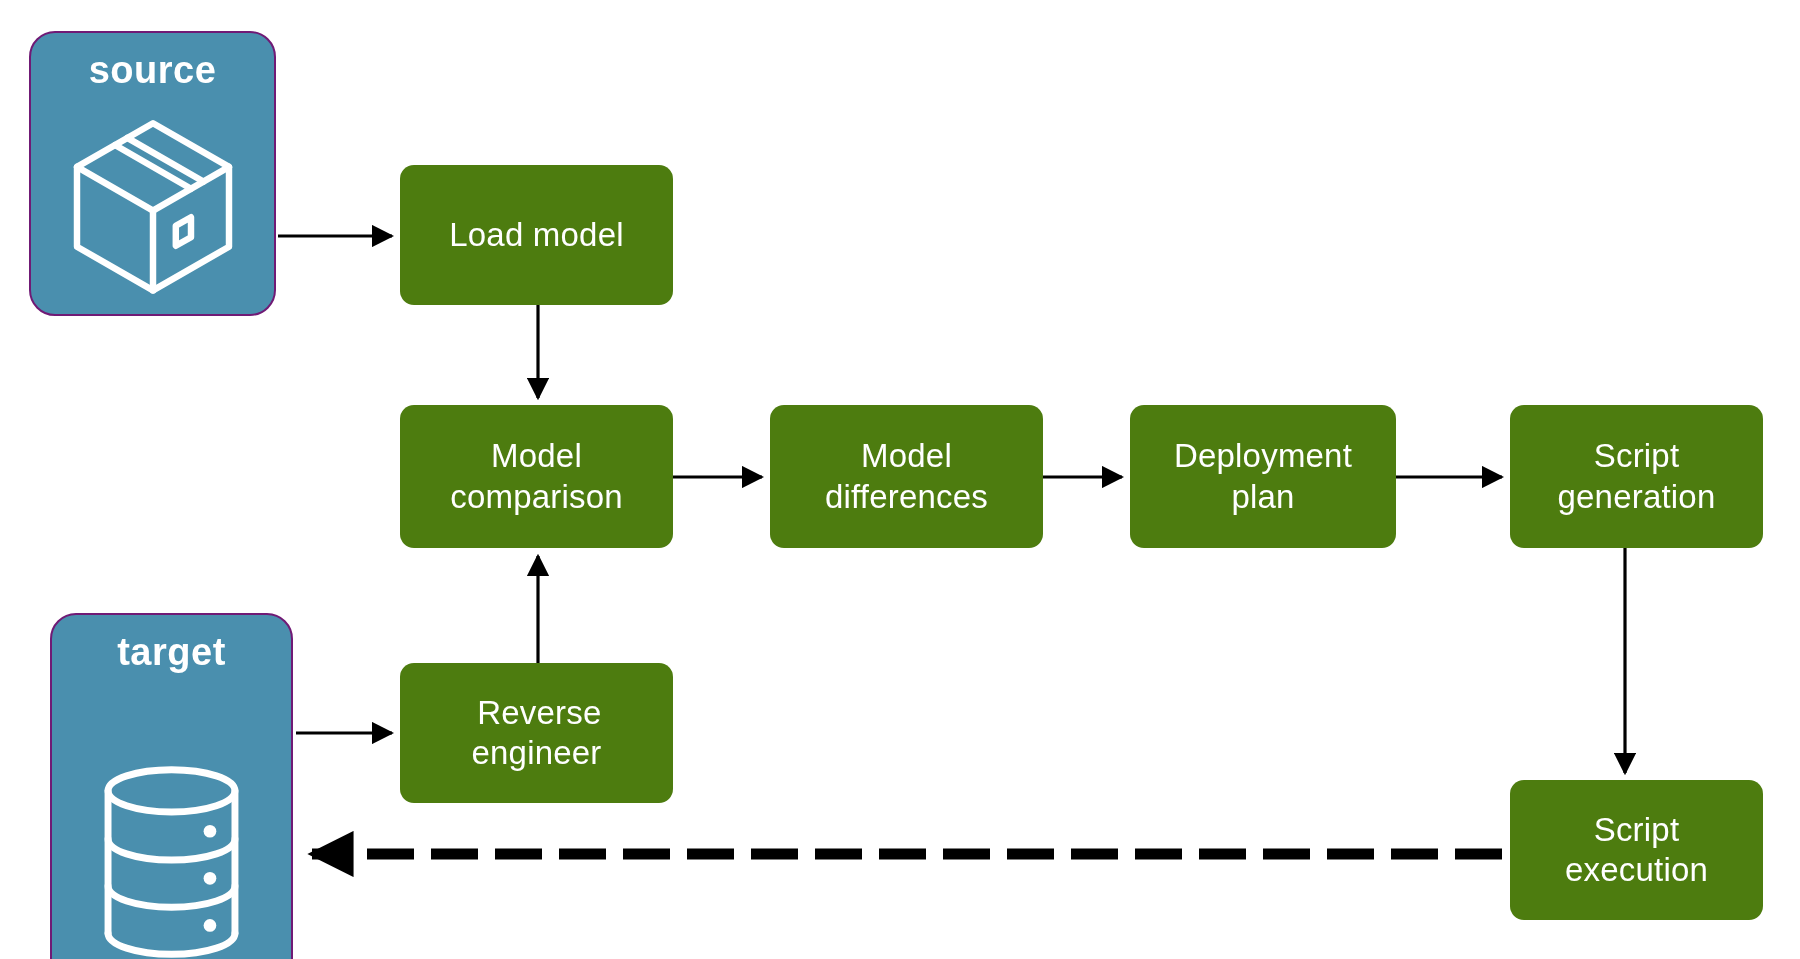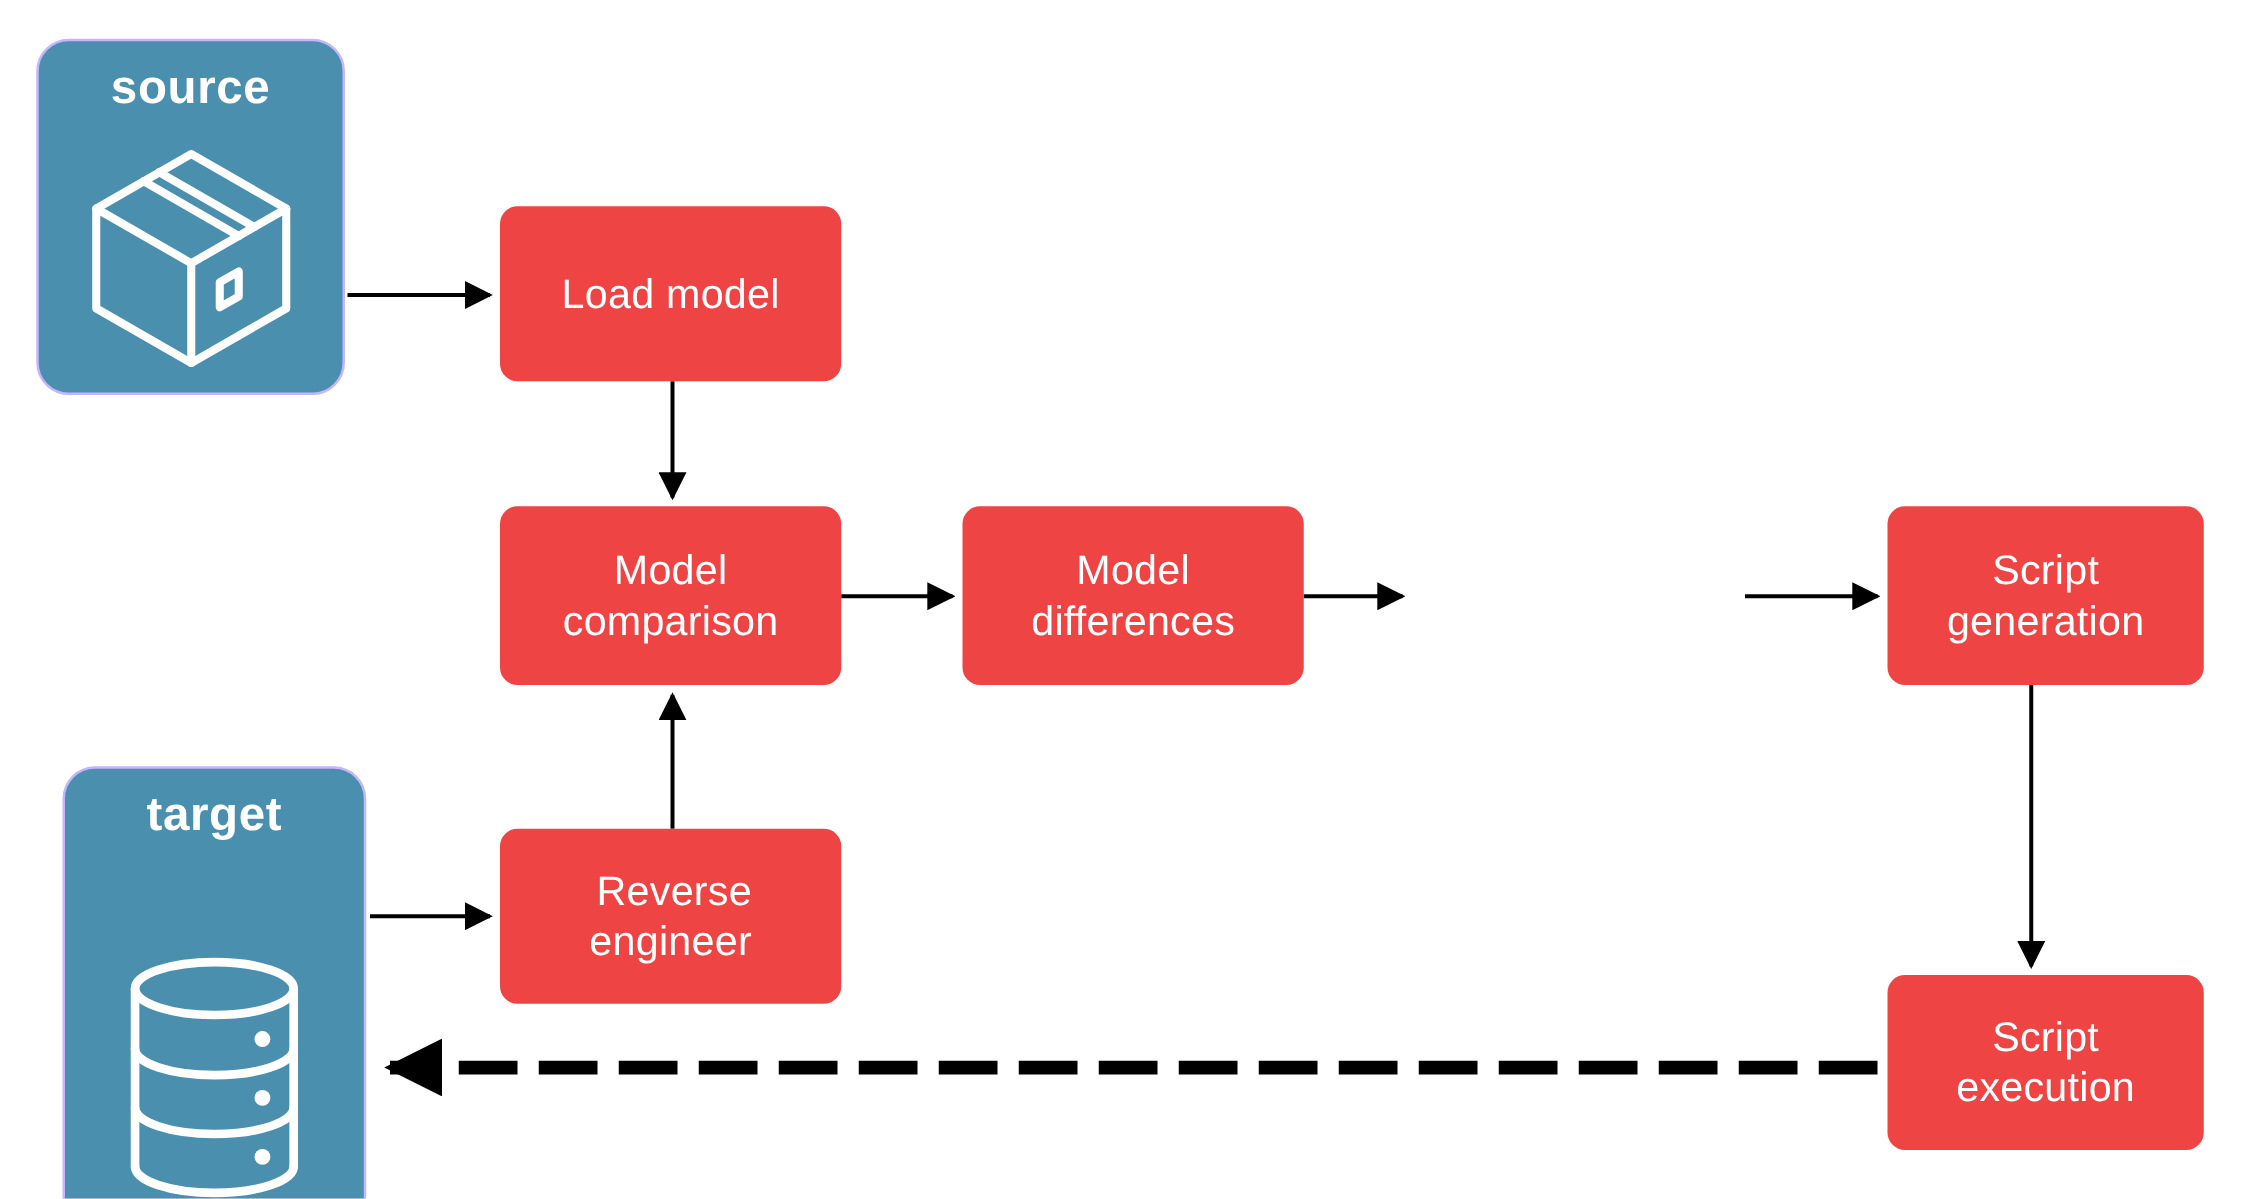--- a/index.html
+++ b/index.html
@@ -28,30 +28,30 @@
   .node {
     position: absolute;
     box-sizing: border-box;
     display: flex;
     align-items: center;
     justify-content: center;
     color: #ffffff;
     text-align: center;
   }
   .proc {
-    background: #ef4444;
+    background: #4d7c0f;
     border-radius: 14px;
     font-size: 33px;
     line-height: 1.22;
     font-weight: 400;
     letter-spacing: 0.2px;
   }
   .endpoint {
     background: #4a8fae;
-    border: 2px solid #c4b5fd;
+    border: 2px solid #701a75;
     border-radius: 26px;
     flex-direction: column;
     justify-content: flex-start;
   }
   .endpoint .ep-title {
     font-size: 38px;
     font-weight: bold;
     letter-spacing: 0.5px;
     margin-top: 16px;
   }
@@ -139,20 +139,24 @@
   <div class="node proc" style="left:400px; top:405px; width:273px; height:143px;">
     <span class="proc-label">Model
 comparison</span>
   </div>
 
   <div class="node proc" style="left:770px; top:405px; width:273px; height:143px;">
     <span class="proc-label">Model
 differences</span>
   </div>
 
+  <div class="node proc" style="left:1130px; top:405px; width:266px; height:143px;">
+    <span class="proc-label">Deployment
+plan</span>
+  </div>
 
   <div class="node proc" style="left:1510px; top:405px; width:253px; height:143px;">
     <span class="proc-label">Script
 generation</span>
   </div>
 
   <div class="node proc" style="left:400px; top:663px; width:273px; height:140px;text-align:right;">
     <span class="proc-label">Reverse
 engineer</span>
   </div>

